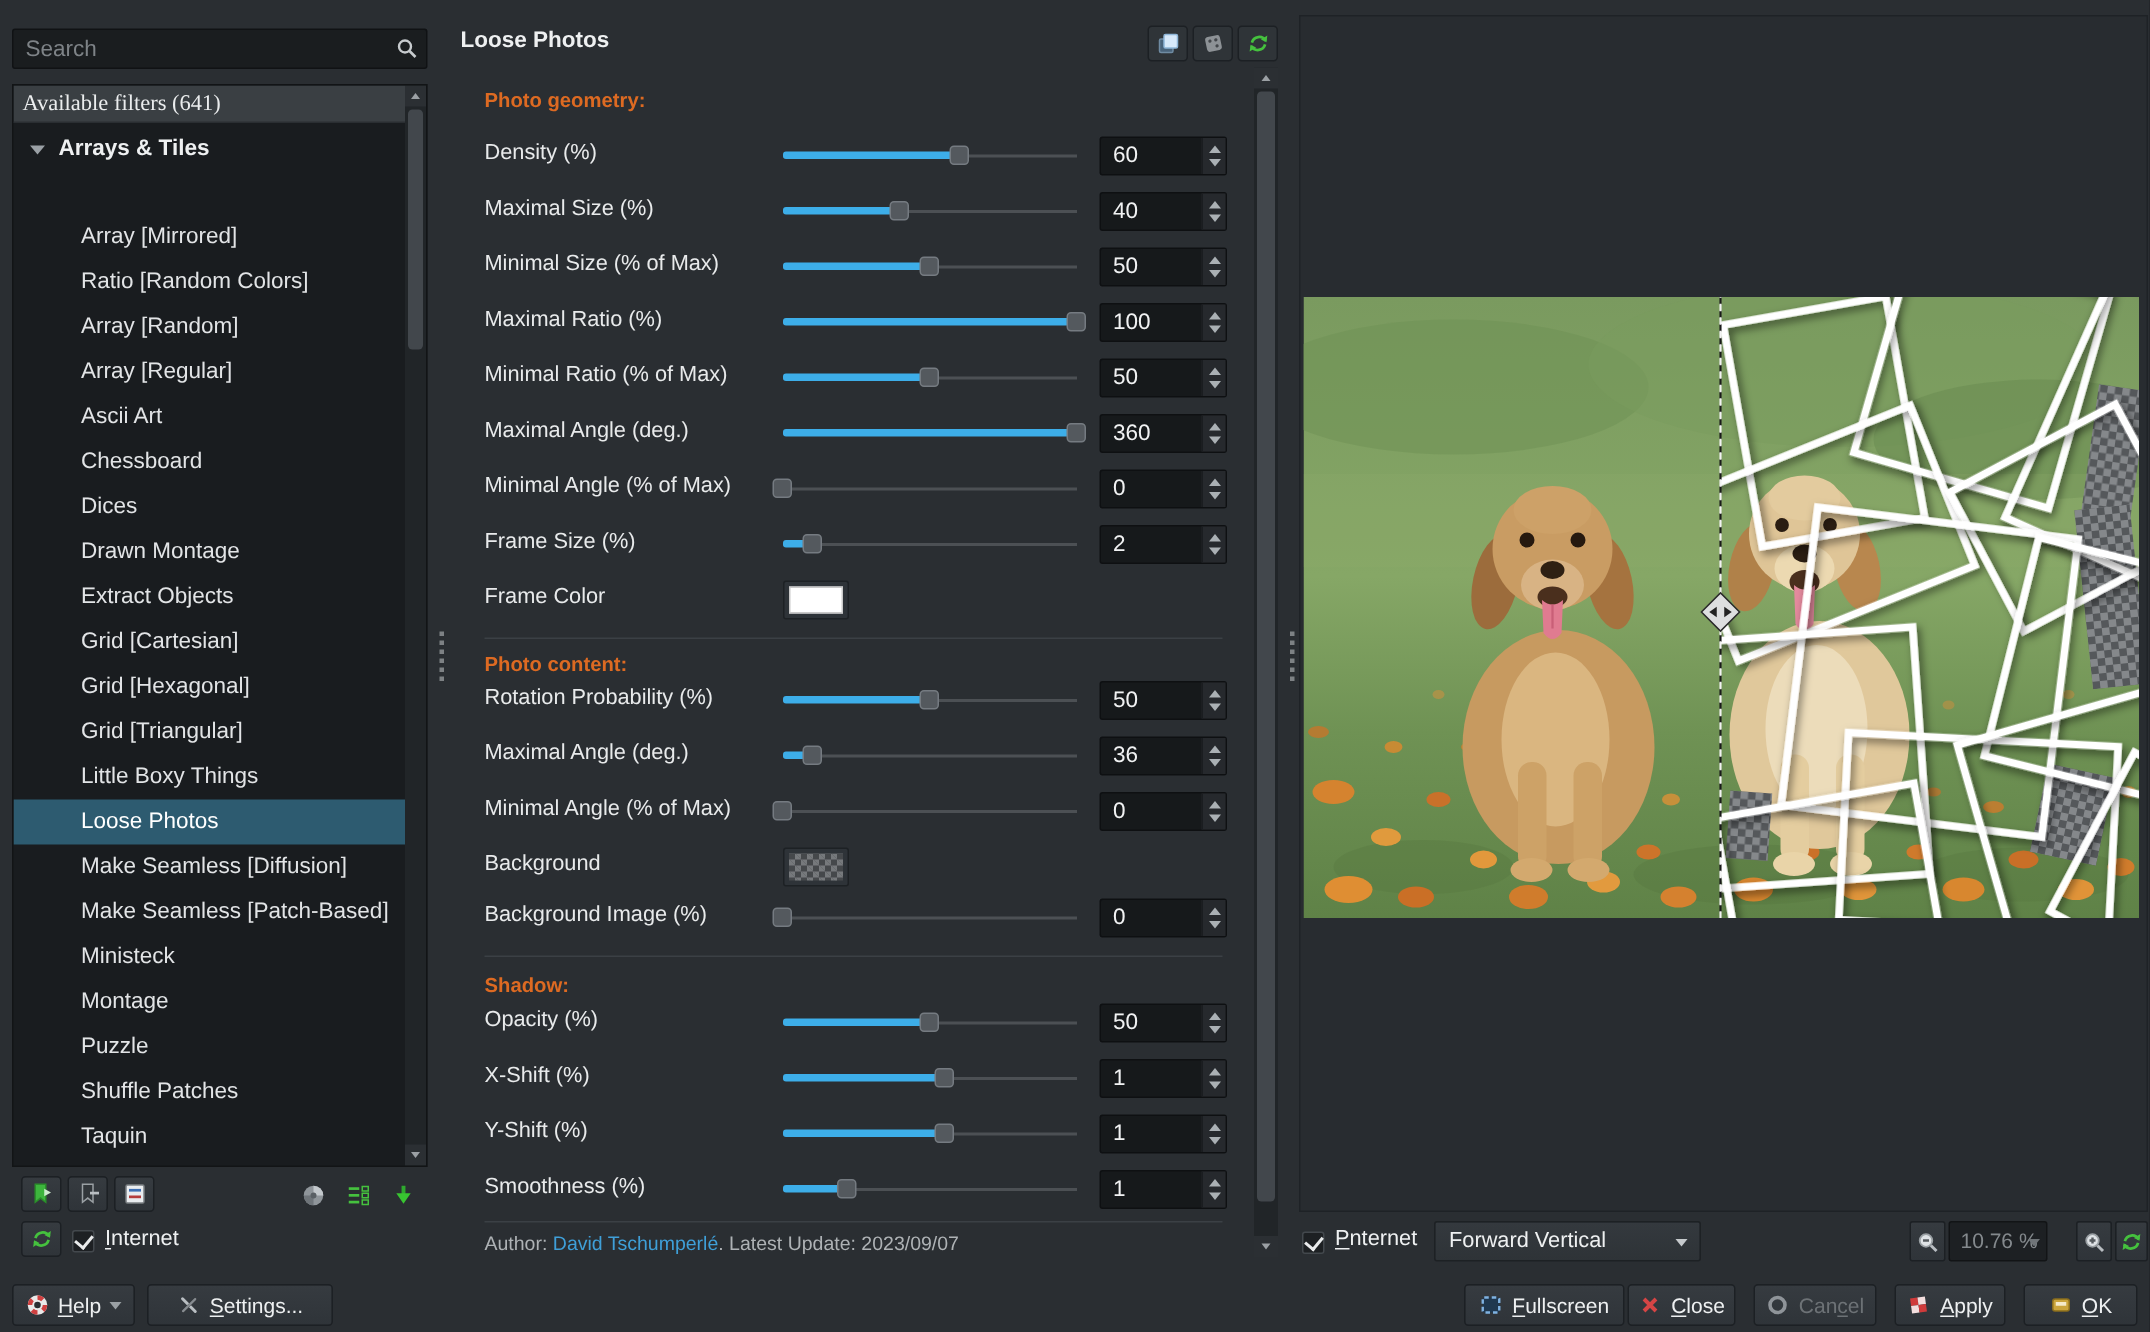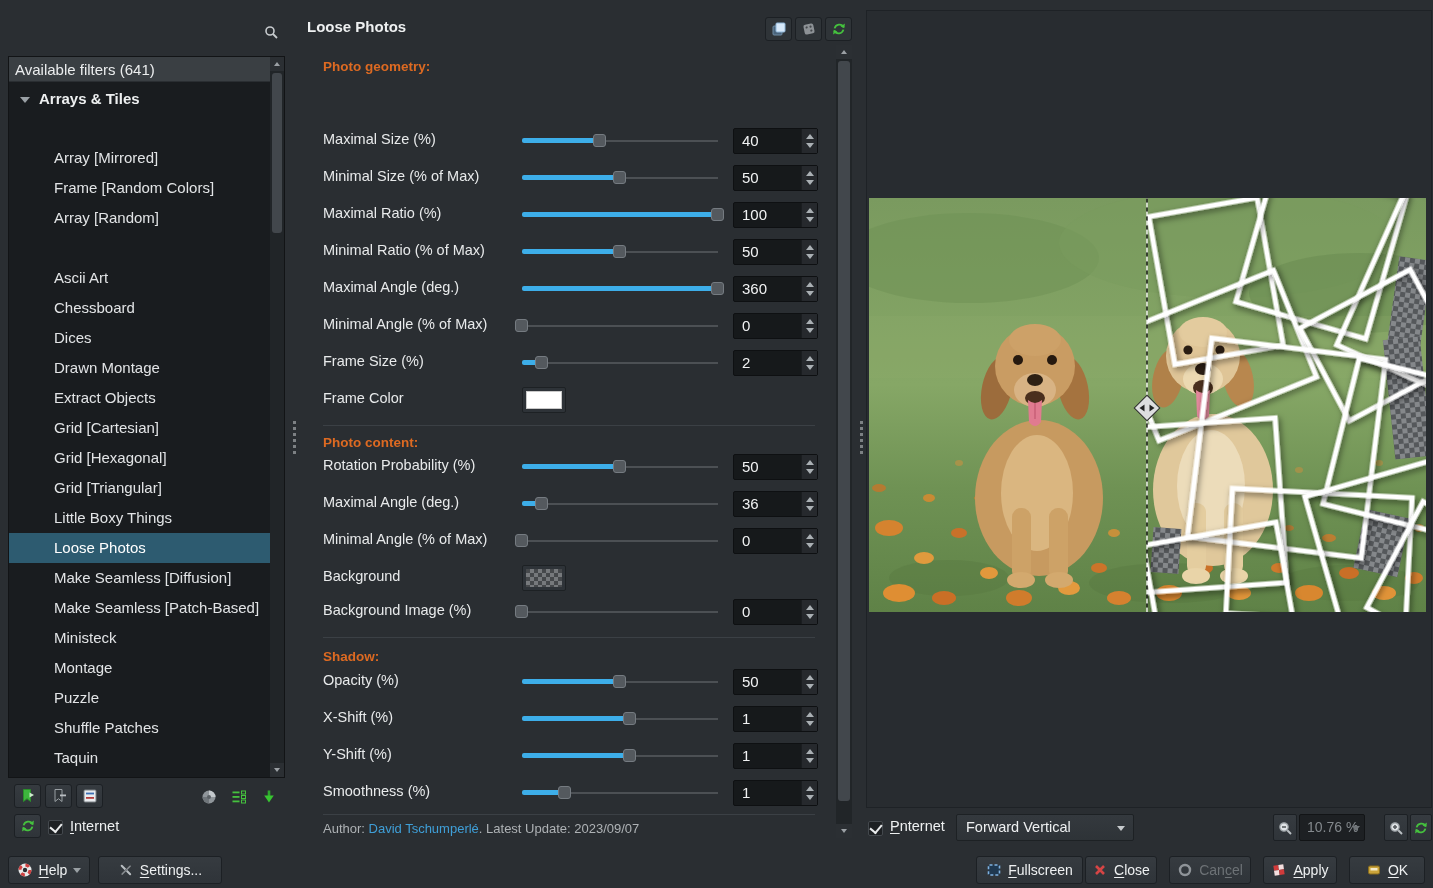--- a/index.html
+++ b/index.html
@@ -22,21 +22,21 @@
   .tri-dn { width:0; height:0; border-left:4px solid transparent; border-right:4px solid transparent; border-top:5px solid #aab0b4; }
 
   
   #search { left:8px; top:19px; width:277px; height:27px; background:#1a1d1f; border:1px solid #101214;
             border-radius:2px; color:#d8dbdd; padding:0 26px 0 8px; font-size:15px; font-family:"Liberation Sans",sans-serif; }
   #search::placeholder { color:#7e8387; }
   #search-ic { left:263px; top:24px; }
 
   #tree { left:8px; top:56px; width:277px; height:722px; background:#191c1f; border:1px solid #121416; overflow:hidden; }
   .tree-head { position:absolute; left:0; top:0; width:261px; height:25px; background:#3a3f43;
-               border-bottom:1px solid #2a2e32; color:#ebedee; font-size:15px; line-height:25px; padding-left:6px; }
+               border-bottom:1px solid #2a2e32; color:#ebedee; font-size:15px; line-height:25px; padding-left:6px;font-family:Liberation Serif, serif; }
   .cat-row { position:absolute; left:0; top:27px; width:261px; height:30px; line-height:30px; font-weight:bold; font-size:15px; }
   .cat-arrow { position:absolute; left:11px; top:13px; width:0; height:0;
                border-left:5px solid transparent; border-right:5px solid transparent; border-top:6px solid #9aa0a5; }
   .cat-label { position:absolute; left:30px; }
   .ti { position:absolute; left:0; width:261px; height:30px; line-height:30px; padding-left:45px; font-size:15px; color:#e2e4e6; }
   .ti.sel { background:#2d5b70; color:#ffffff; }
 
   .vsb { position:absolute; background:#212528; }
   .vsb .thumb { position:absolute; left:2px; width:10px; background:#42474c; border-radius:3px; }
   .vsb .sb-btn { position:absolute; left:0; width:14px; height:14px; background:#2b2f33; display:flex; align-items:center; justify-content:center; }
@@ -88,36 +88,38 @@
   #zoomfield { left:1299px; top:814px; width:66px; height:27px; background:#1d2023; border:1px solid #121416;
                border-radius:2px; color:#84898d; font-size:14px; line-height:25px; padding-left:7px; }
   #zoomfield .arrow { position:absolute; right:4px; top:11px; border-left:4px solid transparent;
                border-right:4px solid transparent; border-top:5px solid #6f7478; }
 </style>
 </head>
 <body>
 
 <div id="app">
 
+  <input id="search" class="abs" placeholder="Search" style="">
   <span id="search-ic" class="abs icon16">
     <svg viewBox="0 0 16 16" width="16" height="16">
         <circle cx="7" cy="7" r="4" fill="none" stroke="#c7cbce" stroke-width="1.6"></circle>
         <line x1="10" y1="10" x2="14" y2="14" stroke="#c7cbce" stroke-width="1.8"></line>
       </svg>
   </span>
 
   <div id="tree" class="abs">
     <div class="tree-head">Available filters (641)</div>
     <div class="cat-row">
       <span class="cat-arrow"></span>
       <span class="cat-label">Arrays &amp; Tiles</span>
     </div>
     <div class="ti" style="top:86px">Array [Mirrored]</div>
-    <div class="ti" style="top:116px">Frame [Random Colors]</div>
+    <div class="ti" style="top:116px">Ratio [Random Colors]</div>
     <div class="ti" style="top:146px">Array [Random]</div>
+    <div class="ti" style="top:176px">Array [Regular]</div>
     <div class="ti" style="top:206px">Ascii Art</div>
     <div class="ti" style="top:236px">Chessboard</div>
     <div class="ti" style="top:266px">Dices</div>
     <div class="ti" style="top:296px">Drawn Montage</div>
     <div class="ti" style="top:326px">Extract Objects</div>
     <div class="ti" style="top:356px">Grid [Cartesian]</div>
     <div class="ti" style="top:386px">Grid [Hexagonal]</div>
     <div class="ti" style="top:416px">Grid [Triangular]</div>
     <div class="ti" style="top:446px">Little Boxy Things</div>
     <div class="ti sel" style="top:476px">Loose Photos</div>
@@ -234,20 +236,35 @@
         <path d="M12.8 6.2A5 5 0 0 0 3.6 7.4" fill="none" stroke="#45c13e" stroke-width="1.8"></path>
         <polygon points="13.9,2.6 13.3,7.2 9.6,5.4" fill="#45c13e"></polygon>
         <path d="M3.2 9.8a5 5 0 0 0 9.2-1.2" fill="none" stroke="#45c13e" stroke-width="1.8"></path>
         <polygon points="2.1,13.4 2.7,8.8 6.4,10.6" fill="#45c13e"></polygon>
       </svg>
   </div>
 
   <div id="content" class="abs">
     <div class="sec" style="top:14px">Photo geometry:</div>
 
+    <div class="prow" style="top:46px">
+        <span class="plabel">Density (%)</span>
+        <div class="slider">
+          <div class="sl-track"></div>
+          <div class="sl-fill" style="width: 60%;"></div>
+          <div class="sl-handle" style="left: calc(60% - 7px);"></div>
+        </div>
+        <div class="spin">
+          <span class="spin-val">60</span>
+          <span class="spin-arr">
+            <i class="tri-up"></i>
+            <i class="tri-dn"></i>
+          </span>
+        </div>
+      </div>
     <div class="prow" style="top:83px">
         <span class="plabel">Maximal Size (%)</span>
         <div class="slider">
           <div class="sl-track"></div>
           <div class="sl-fill" style="width: 40%;"></div>
           <div class="sl-handle" style="left: calc(40% - 7px);"></div>
         </div>
         <div class="spin">
           <span class="spin-val">40</span>
           <span class="spin-arr">

